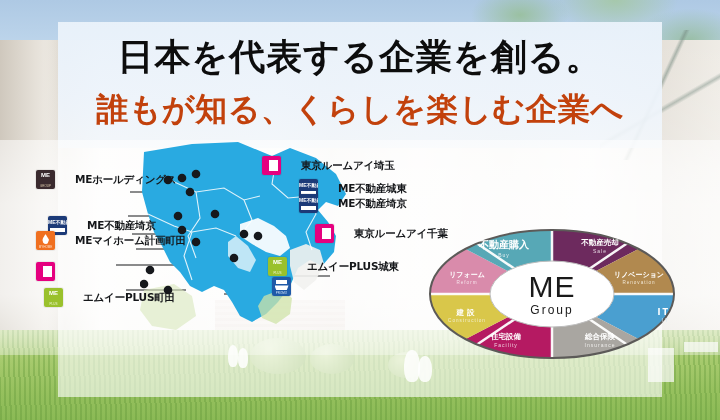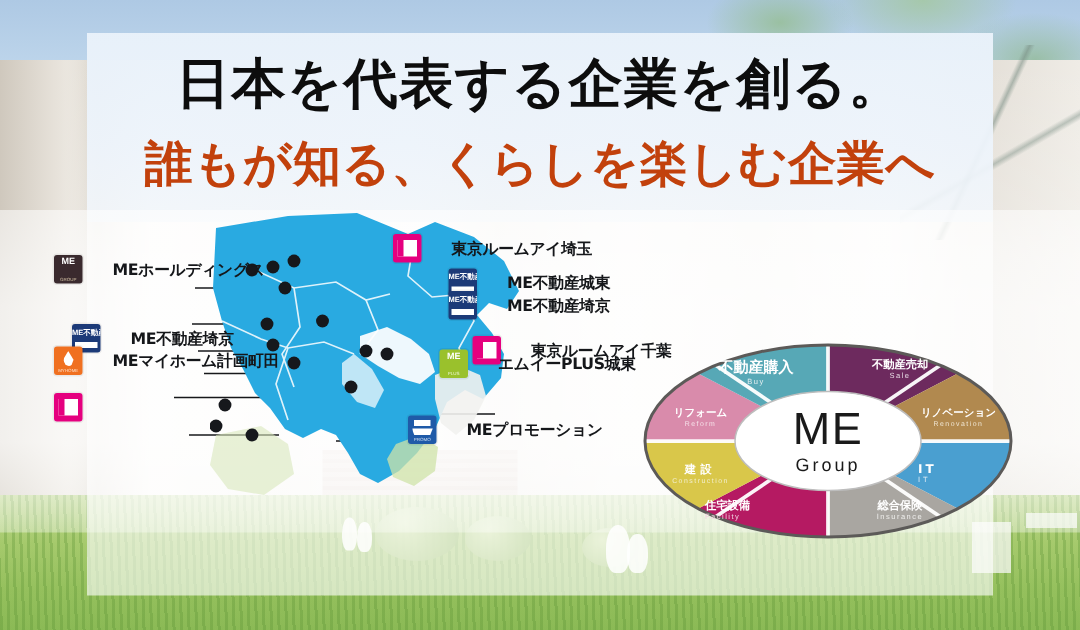--- a/index.html
+++ b/index.html
@@ -284,20 +284,27 @@
     <span class="label-text">MEマイホーム計画町田</span>
   </div>
 
   <div class="label" style="left:36px; top:262px;">
     <span class="ico" style="background:#e5007f">
       <span class="ico-frame"></span>
       <span style="position:absolute;left:3px;top:4px;bottom:4px;width:4px;background:#e5007f"></span>
     </span>
   </div>
 
+  <div class="label" style="left:44px; top:288px;">
+    <span class="ico" style="background:#9ac12c">
+      <span class="ico-txt" style="color:#fff">ME</span>
+        <span class="ico-sub" style="color:#eef7d4">PLUS</span>
+    </span>
+    <span class="label-text">エムイーPLUS町田</span>
+  </div>
 
   <div class="label" style="left:262px; top:156px;">
     <span class="ico" style="background:#e5007f">
       <span class="ico-frame"></span>
       <span style="position:absolute;left:3px;top:4px;bottom:4px;width:4px;background:#e5007f"></span>
     </span>
     <span class="label-text">東京ルームアイ埼玉</span>
   </div>
 
   <div class="label" style="left:299px; top:179px;">
@@ -317,35 +324,34 @@
   </div>
 
   <div class="label" style="left:315px; top:224px;">
     <span class="ico" style="background:#e5007f">
       <span class="ico-frame"></span>
       <span style="position:absolute;left:3px;top:4px;bottom:4px;width:4px;background:#e5007f"></span>
     </span>
     <span class="label-text">東京ルームアイ千葉</span>
   </div>
 
-  <div class="label" style="left:268px; top:233px;margin-left:25px;">
+  <div class="label" style="left:268px; top:257px;">
     <span class="ico" style="background:#9ac12c">
       <span class="ico-txt" style="color:#fff">ME</span>
         <span class="ico-sub" style="color:#eef7d4">PLUS</span>
     </span>
     <span class="label-text">エムイーPLUS城東</span>
   </div>
 
   <div class="label" style="left:272px; top:277px;">
     <span class="ico" style="background:#1f5aa8">
       <span class="ico-ship2"></span>
         <span class="ico-ship"></span>
       <span class="ico-sub" style="color:#cfe0f5">PROMO</span>
     </span>
-    <span class="label-text">MEプロモーション</span>
   </div>
 
   <div id="wheel">
     <svg width="248" height="132" viewBox="0 0 248 132">
       <defs>
         <clipPath id="ellipseClip">
           <ellipse cx="124" cy="66" rx="122" ry="64"></ellipse>
         </clipPath>
       </defs>
       <g clip-path="url(#ellipseClip)">
@@ -378,29 +384,29 @@
       <div style="font-family:'Liberation Sans',sans-serif;font-size:5px;color:#e3eef0;letter-spacing:1px">Buy</div>
     </div>
     <div style="position:absolute;left:136px;top:10px;width:72px;text-align:center">
       <div style="font-family:'DejaVu Sans',sans-serif;font-size:7.5px;font-weight:bold;color:#fff">不動産売却</div>
       <div style="font-family:'Liberation Sans',sans-serif;font-size:5px;color:#e6d8e3;letter-spacing:1px">Sale</div>
     </div>
     <div style="position:absolute;left:178px;top:42px;width:66px;text-align:center">
       <div style="font-family:'DejaVu Sans',sans-serif;font-size:7px;font-weight:bold;color:#fff">リノベーション</div>
       <div style="font-family:'Liberation Sans',sans-serif;font-size:4.6px;color:#f0e6d3;letter-spacing:1px">Renovation</div>
     </div>
-    <div style="position:absolute;left:184px;top:80px;width:58px;text-align:left">
+    <div style="position:absolute;left:184px;top:80px;width:58px;text-align:right">
       <div style="font-family:'DejaVu Sans',sans-serif;font-size:8px;font-weight:bold;color:#fff;letter-spacing:2px">IT</div>
       <div style="font-family:'Liberation Sans',sans-serif;font-size:5px;color:#dceaf4;letter-spacing:2px">IT</div>
     </div>
     <div style="position:absolute;left:136px;top:104px;width:72px;text-align:center">
       <div style="font-family:'DejaVu Sans',sans-serif;font-size:7.5px;font-weight:bold;color:#fff">総合保険</div>
       <div style="font-family:'Liberation Sans',sans-serif;font-size:5px;color:#efeeec;letter-spacing:1px">Insurance</div>
     </div>
-    <div style="position:absolute;left:42px;top:104px;width:72px;">
+    <div style="position:absolute;left:42px;top:104px;width:72px;text-align:center">
       <div style="font-family:'DejaVu Sans',sans-serif;font-size:7.5px;font-weight:bold;color:#fff">住宅設備</div>
       <div style="font-family:'Liberation Sans',sans-serif;font-size:5px;color:#f0d3e0;letter-spacing:1px">Facility</div>
     </div>
     <div style="position:absolute;left:6px;top:80px;width:66px;text-align:center">
       <div style="font-family:'DejaVu Sans',sans-serif;font-size:7.5px;font-weight:bold;color:#fff;letter-spacing:3px">建設</div>
       <div style="font-family:'Liberation Sans',sans-serif;font-size:4.6px;color:#f2eecd;letter-spacing:1px">Construction</div>
     </div>
     <div style="position:absolute;left:6px;top:42px;width:66px;text-align:center">
       <div style="font-family:'DejaVu Sans',sans-serif;font-size:7px;font-weight:bold;color:#fff">リフォーム</div>
       <div style="font-family:'Liberation Sans',sans-serif;font-size:4.6px;color:#f6e2ea;letter-spacing:1px">Reform</div>

